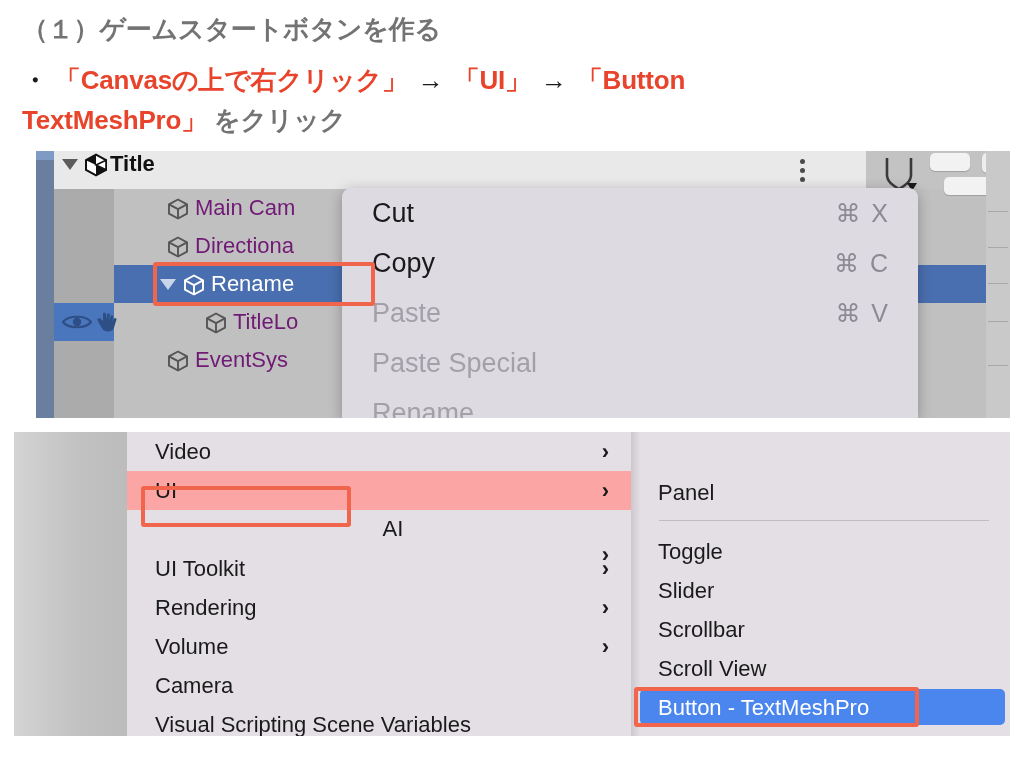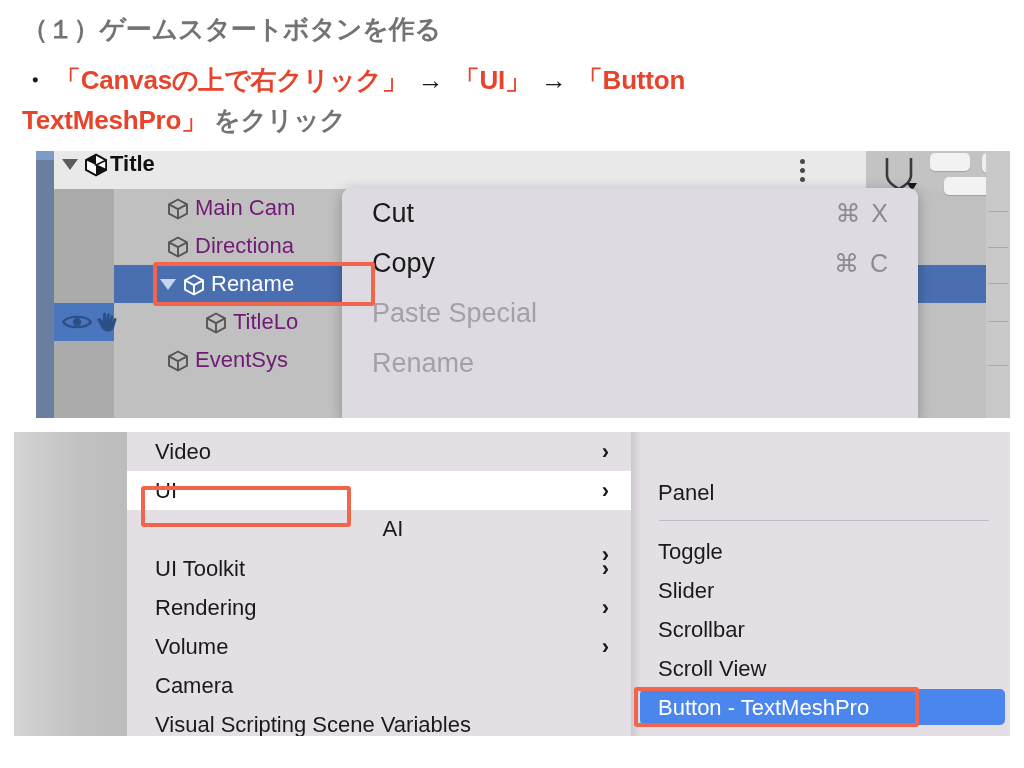--- a/index.html
+++ b/index.html
@@ -125,21 +125,21 @@
   .m2-col1 { position:absolute; left:113px; top:0; width:504px; height:304px; background:#e3dfe5; }
   .m2-col2 { position:absolute; left:617px; top:0; width:379px; height:304px; background:#e3dfe5; }
   .m2-col2-shadowL { position:absolute; left:617px; top:0; width:10px; height:304px;
     background:linear-gradient(to right, rgba(0,0,0,.10), rgba(0,0,0,0)); }
 
   .mrow {
     position:absolute; left:113px; width:504px; height:39px;
     display:flex; align-items:center; font-size:22px; color:#1a1a1a;
     padding-left:28px; box-sizing:border-box;
   }
-  .mrow.hl { background:#ffffff; }
+  .mrow.hl { background:#fca5a5; }
   .mrow .chev { margin-left:auto; margin-right:22px; font-size:22px; font-weight:bold; color:#1a1a1a;}
 
   .srow {
     position:absolute; left:617px; width:379px; height:39px;
     display:flex; align-items:center; font-size:22px; color:#1a1a1a;
     padding-left:27px; box-sizing:border-box;
   }
   .srow.selected { color:#ffffff; }
   .srow.selbg { position:absolute; left:626px; width:365px; height:36px; background:#4a86ed; border-radius:5px;}
   .sep { position:absolute; left:645px; width:330px; height:1px; background:#c0bcc4; }
@@ -296,20 +296,24 @@
     <div class="ctxmenu">
       <div class="ctx-item">
         <span>Cut</span>
         <span class="ctx-shortcut">⌘ X</span>
       </div>
       <div class="ctx-item">
         <span>Copy</span>
         <span class="ctx-shortcut">⌘ C</span>
       </div>
       <div class="ctx-item dim">
+        <span>Paste</span>
+        <span class="ctx-shortcut">⌘ V</span>
+      </div>
+      <div class="ctx-item dim">
         <span>Paste Special</span>
         <span class="ctx-shortcut"></span>
       </div>
       <div class="ctx-item dim">
         <span>Rename</span>
         <span class="ctx-shortcut"></span>
       </div>
     </div>
 
     <div class="redbox" id="redbox-canvas"></div>

